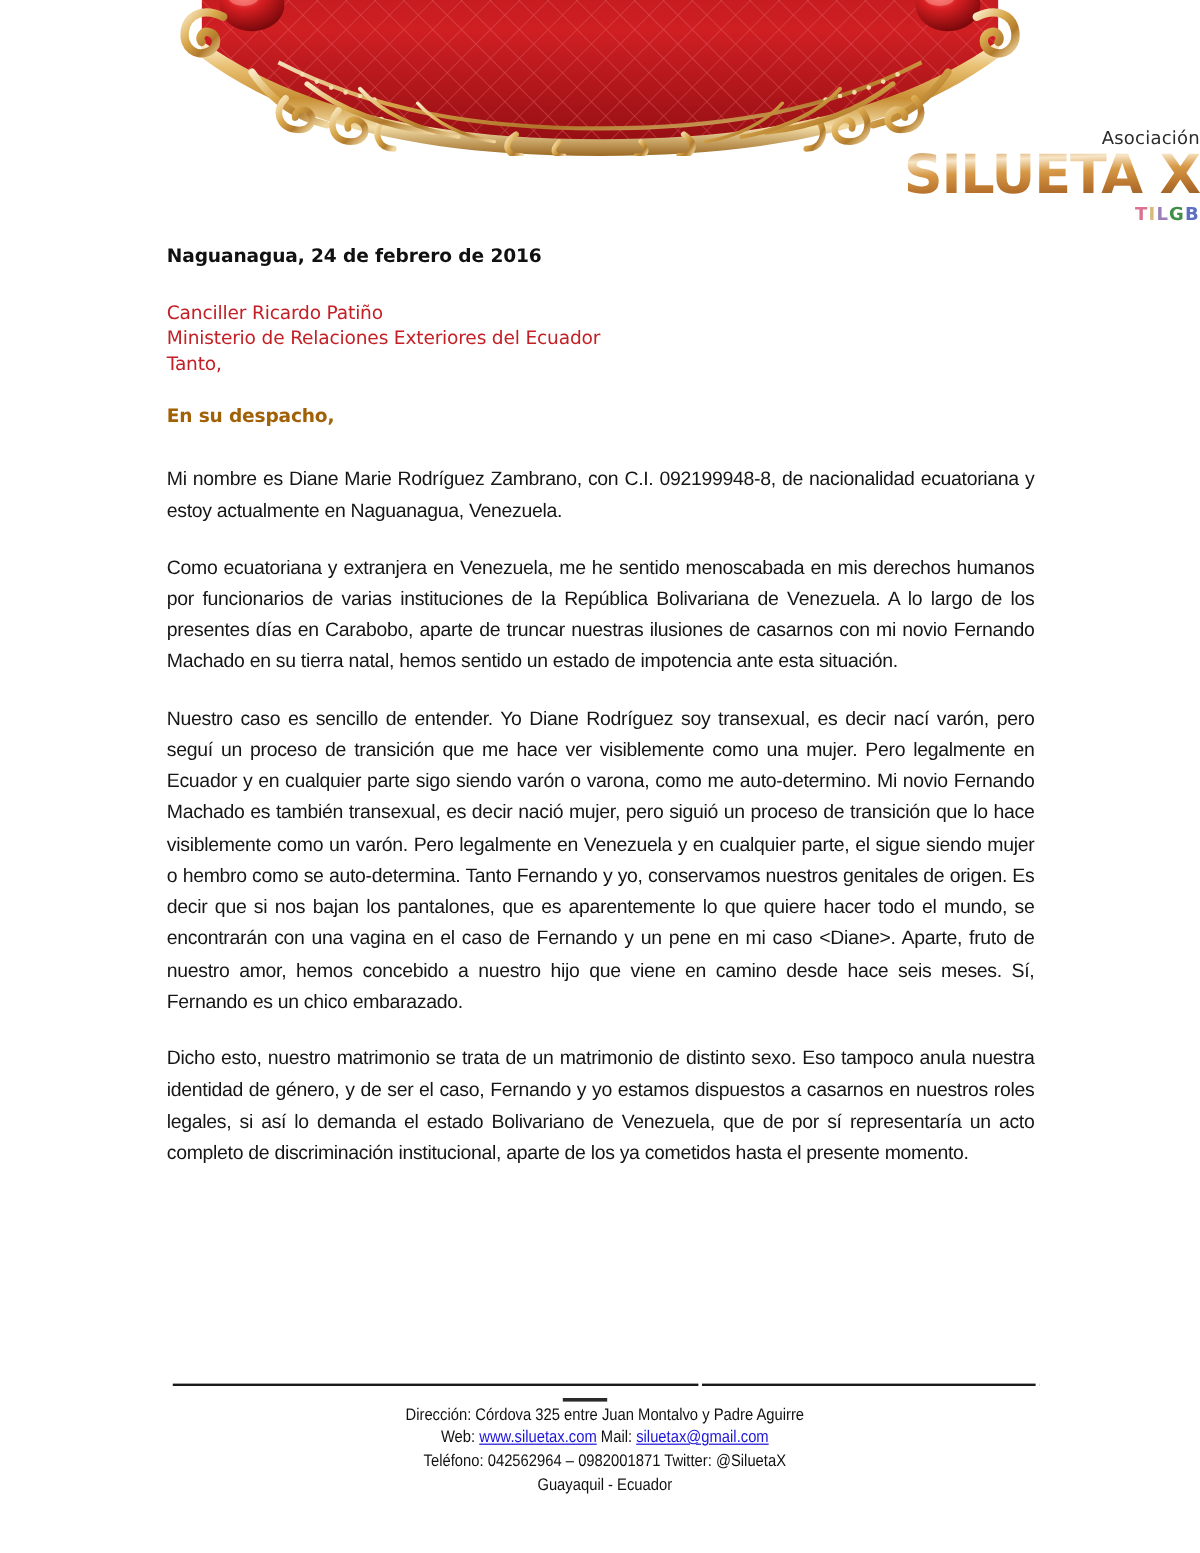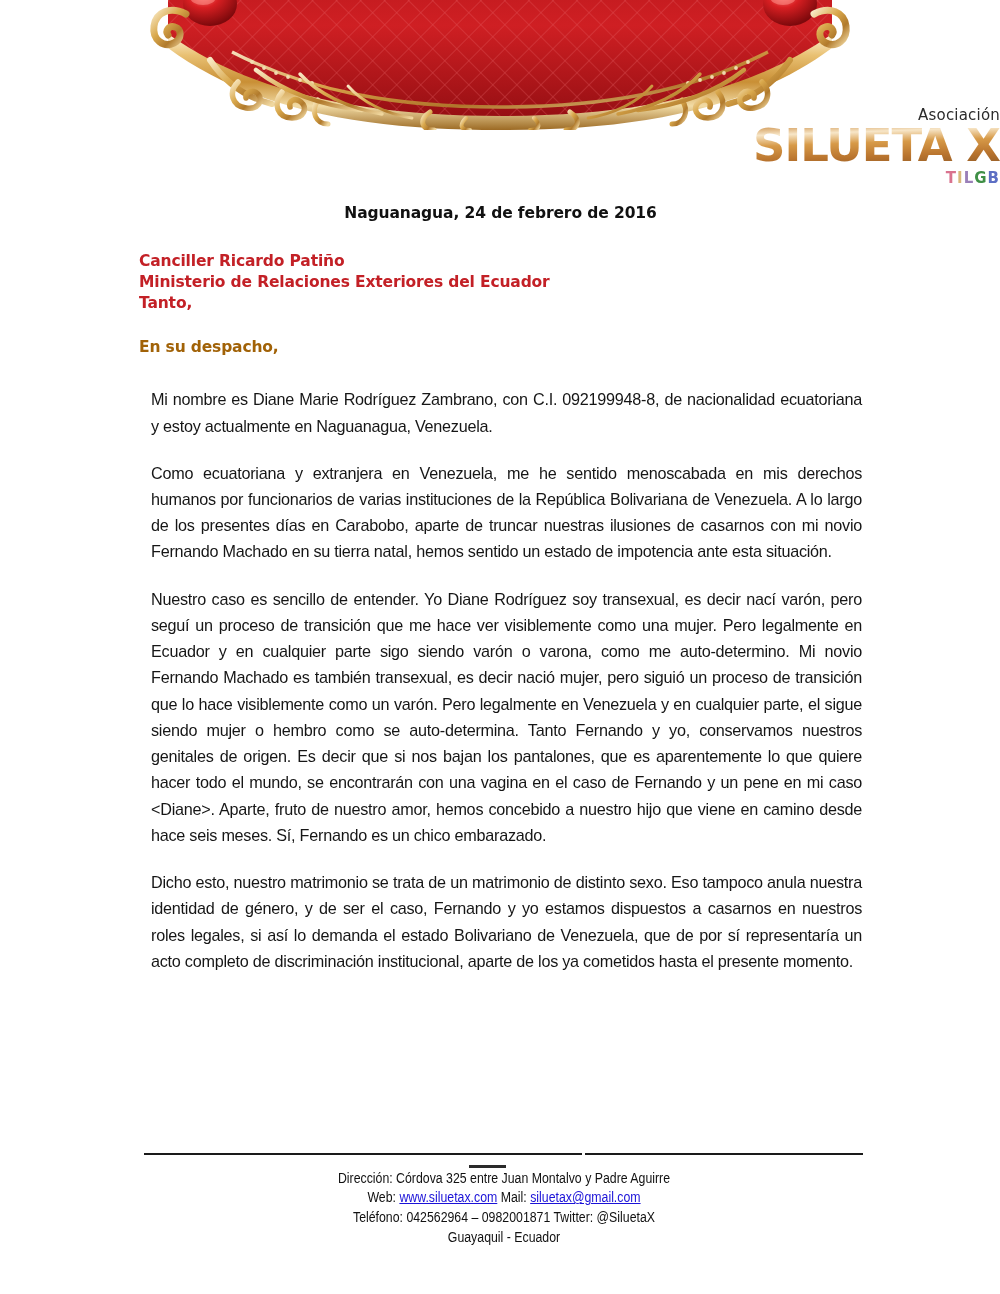--- a/index.html
+++ b/index.html
@@ -76,33 +76,33 @@
   .logo-tilgb span { display: inline-block; }
 
   
   .doc {
     position: relative;
     padding: 0 138px 0 139px;
     box-sizing: border-box;
     width: 1000px;
   }
   .date-line {
-    text-align: center;
+    text-align: left;
     font-family: "DejaVu Sans", sans-serif;
     font-weight: bold;
     font-size: 15.5px;
     color: #111111;
     margin-top: 4px;
     letter-spacing: -0.1px;
   }
   .recipient {
     margin-top: 29px;
     color: #c32026;
     font-family: "DejaVu Sans", sans-serif;
-    font-weight: bold;
+    font-weight: normal;
     font-size: 15.5px;
     line-height: 1.34;
     letter-spacing: -0.15px;
   }
   .recipient div { white-space: nowrap; }
   .salutation {
     margin-top: 25px;
     color: #a16207;
     font-family: "DejaVu Sans", sans-serif;
     font-weight: bold;
@@ -110,21 +110,20 @@
     letter-spacing: -0.15px;
   }
   .para {
     margin-top: 21px;
     text-align: justify;
     font-family: "Liberation Sans", sans-serif;
     font-size: 16.2px;
     line-height: 1.62;
     color: #161616;
     letter-spacing: -0.25px;
-    margin-left: 12px;
   }
   .para.first { margin-top: 30px; }
 
   
   .footer {
     position: absolute;
     left: 4px;
     bottom: 46px;
     width: 1000px;
   }

